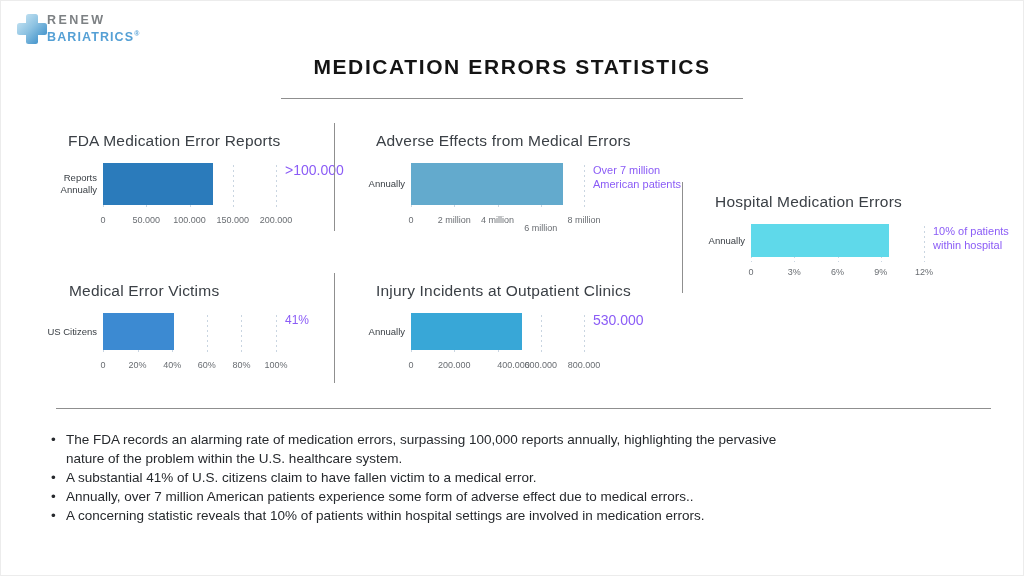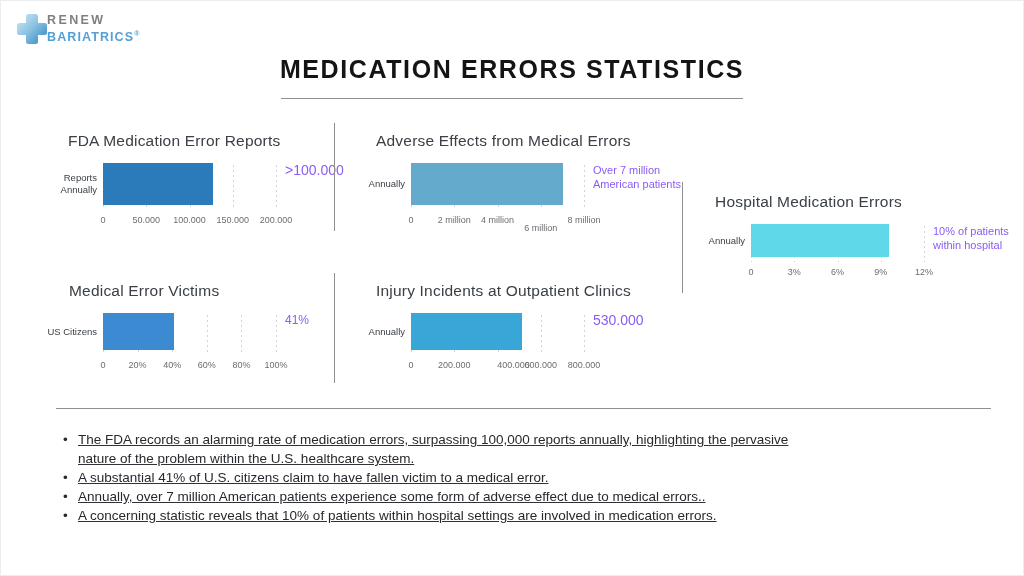--- a/index.html
+++ b/index.html
@@ -20,21 +20,21 @@
     background:linear-gradient(135deg,#bcdef0 0%,#8ec3e2 45%,#4695cc 100%); }
   .cross-v { left:9px; top:0; width:12px; height:30px; }
   .cross-h { left:0; top:9px; width:30px; height:12px; }
   .logo-text { display:flex; flex-direction:column; line-height:14px; }
   .logo-renew { font-size:12.5px; font-weight:bold; letter-spacing:2.4px; color:#7d8184; }
   .logo-bariatrics { font-size:12.5px; font-weight:bold; letter-spacing:1.1px; color:#55a0d5; }
   .logo-bariatrics sup { font-size:7px; }
 
   
   .page-title { position:absolute; left:0; top:54px; width:100%; text-align:center;
-    font-size:25px; font-weight:bold; letter-spacing:1.6px; color:#141414; }
+    font-size:21px; font-weight:bold; letter-spacing:1.6px; color:#141414; }
   .title-underline { position:absolute; left:280px; top:97px; width:462px; height:1px; background:#8f8f8f; }
 
   
   .chart { position:absolute; }
   .chart-title { font-size:15.5px; color:#3b4046; letter-spacing:.2px; line-height:19px; margin-bottom:13px; white-space:nowrap; }
   .chart-body { display:flex; align-items:flex-start; }
   .cat { width:46px; margin-right:6px; display:flex; flex-direction:column;
     justify-content:center; align-items:flex-end; text-align:right;
     font-size:9.5px; color:#3b4046; line-height:12px; }
   .cat span { display:block; white-space:nowrap; }
@@ -61,21 +61,21 @@
   #chart-5 { left:358px; top:280px; } #chart-5 .chart-title { margin-left:17px; }
 
   
   .vdiv { position:absolute; width:1px; background:#8f8f8f; }
   #vdiv-1 { left:333px; top:122px; height:108px; }
   #vdiv-2 { left:333px; top:272px; height:110px; }
   #vdiv-3 { left:681px; top:181px; height:111px; }
   .hsep { position:absolute; left:55px; top:407px; width:935px; height:1px; background:#8f8f8f; }
 
   
-  .notes { position:absolute; left:60px; top:429px; width:760px; list-style:none;text-decoration:underline; }
+  .notes { position:absolute; left:48px; top:429px; width:760px; list-style:none; }
   .notes li { position:relative; padding-left:17px; font-size:13.5px; line-height:19px; color:#26292d; }
   .notes li::before { content:"•"; position:absolute; left:2px; top:0; font-size:13.5px; color:#26292d; }
 </style>
 </head>
 <body>
 
 <div class="logo">
   <div class="cross">
     <span class="cross-v"></span>
     <span class="cross-h"></span>

